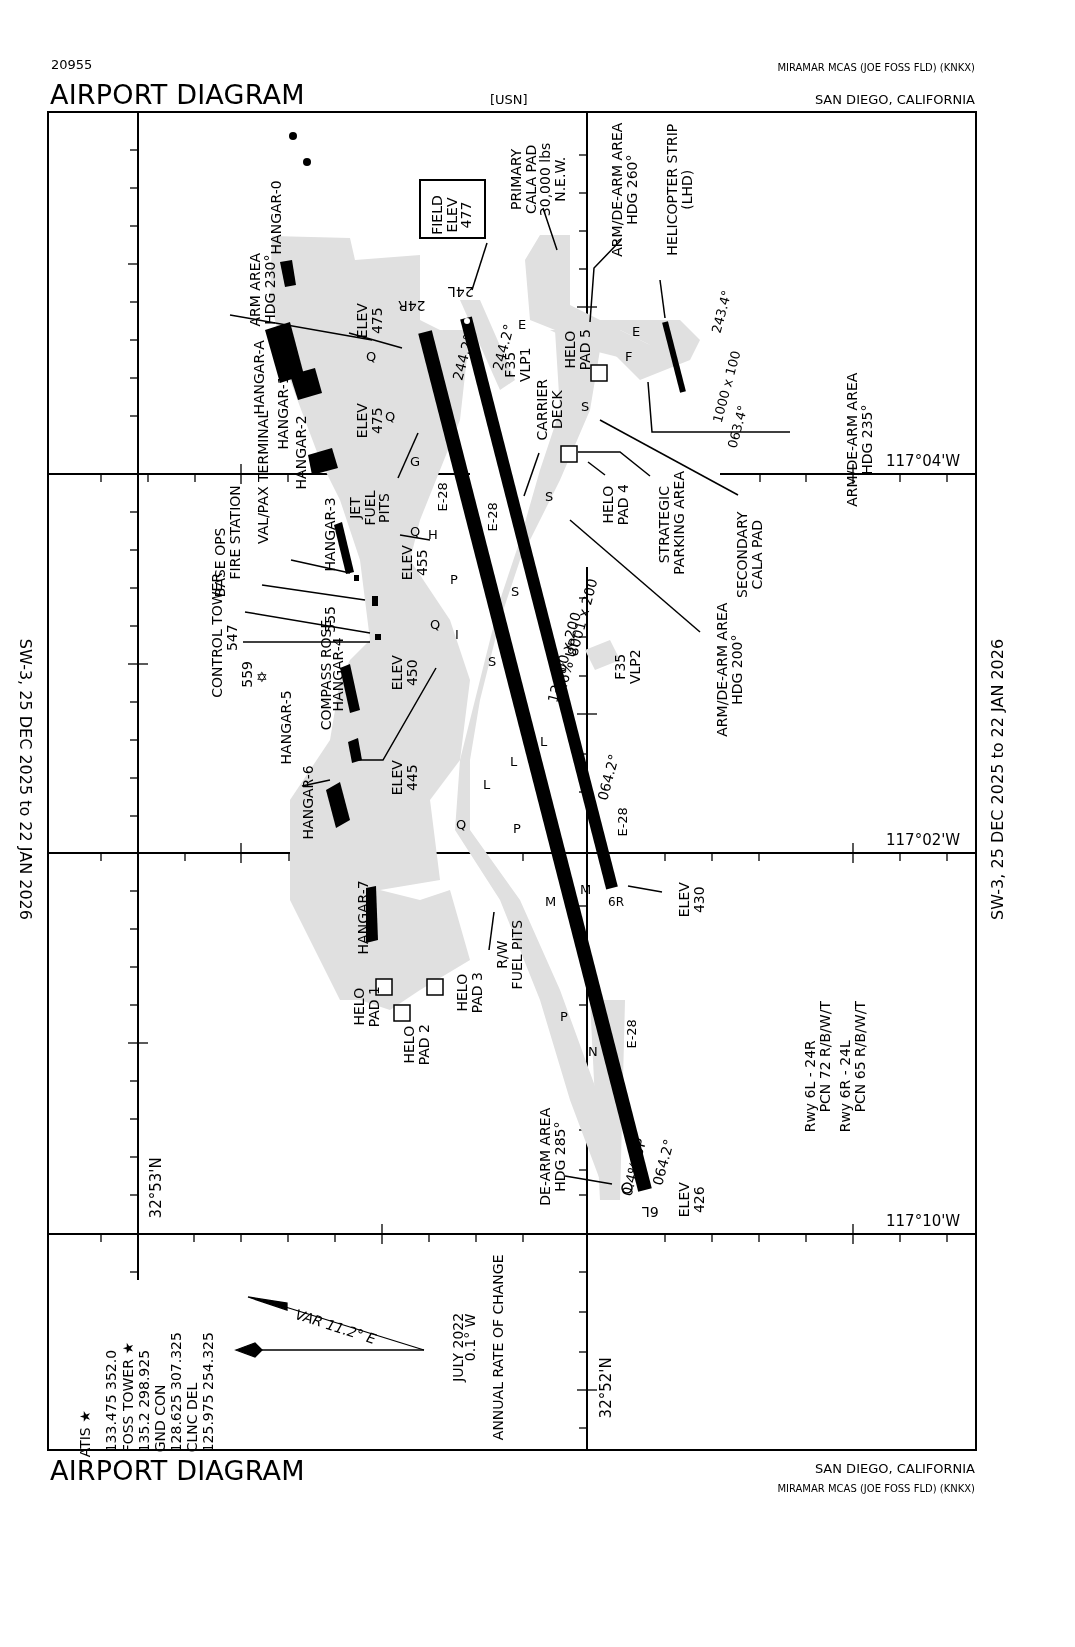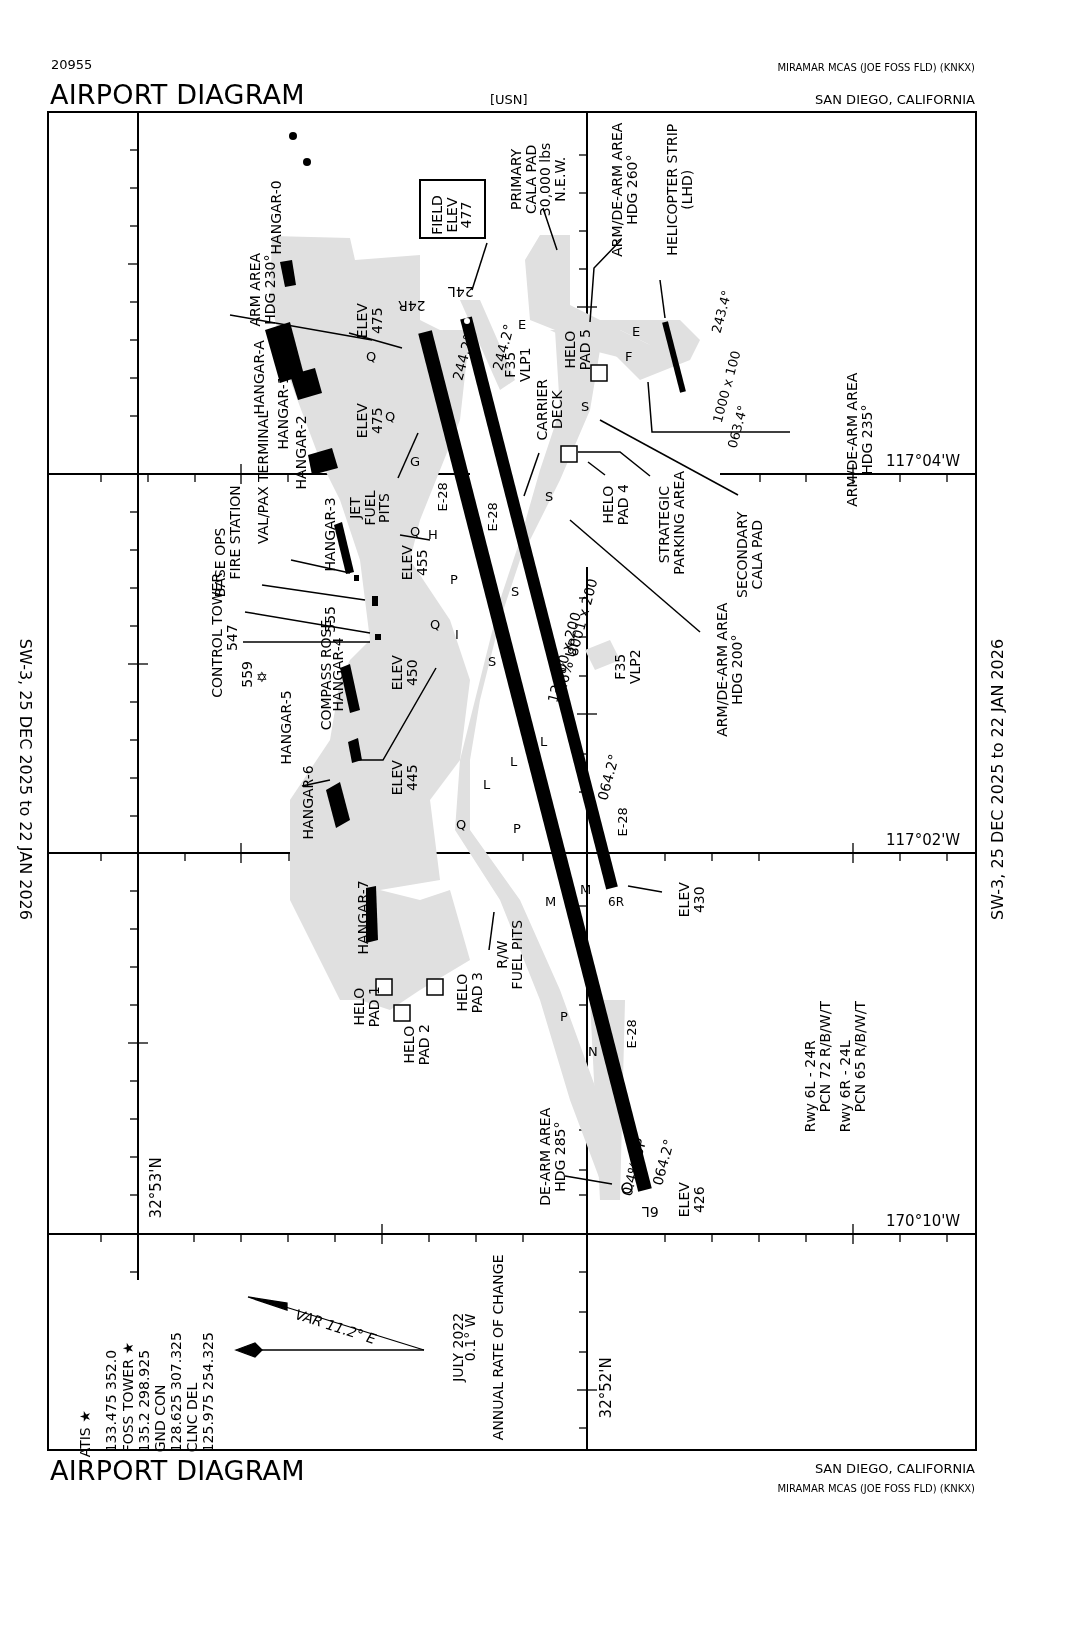--- a/index.html
+++ b/index.html
@@ -219,21 +219,21 @@
   <g stroke="#000" stroke-width="1.3" fill="#000">
     <line x1="250" y1="1350" x2="424" y2="1350"></line>
     <polygon points="236,1350 255,1343 262,1350 255,1357"></polygon>
     <line x1="263" y1="1300" x2="424" y2="1350"></line>
     <polygon points="248,1297 287,1303 287,1310"></polygon>
   </g>
 </svg>
 
 <div class="t" style="left:886px;top:454px;">117°04'W</div>
 <div class="t" style="left:886px;top:833px;">117°02'W</div>
-<div class="t" style="left:886px;top:1214px;">170°10'W</div>
+<div class="t" style="left:886px;top:1214px;">117°10'W</div>
 <div class="t" style="left:112px;top:1180px;width:90px;text-align:center;transform:rotate(-90deg);">32°53'N</div>
 <div class="t" style="left:562px;top:1380px;width:90px;text-align:center;transform:rotate(-90deg);">32°52'N</div>
 
 <div class="t ml" style="left:412px;top:193px;width:80px;transform:rotate(-90deg);font-size:14px;">FIELD
 ELEV
 477</div>
 
 <div class="t ml rotc" style="left:478px;top:150px;width:120px;font-size:14px;">PRIMARY
 CALA PAD
 30,000 lbs

